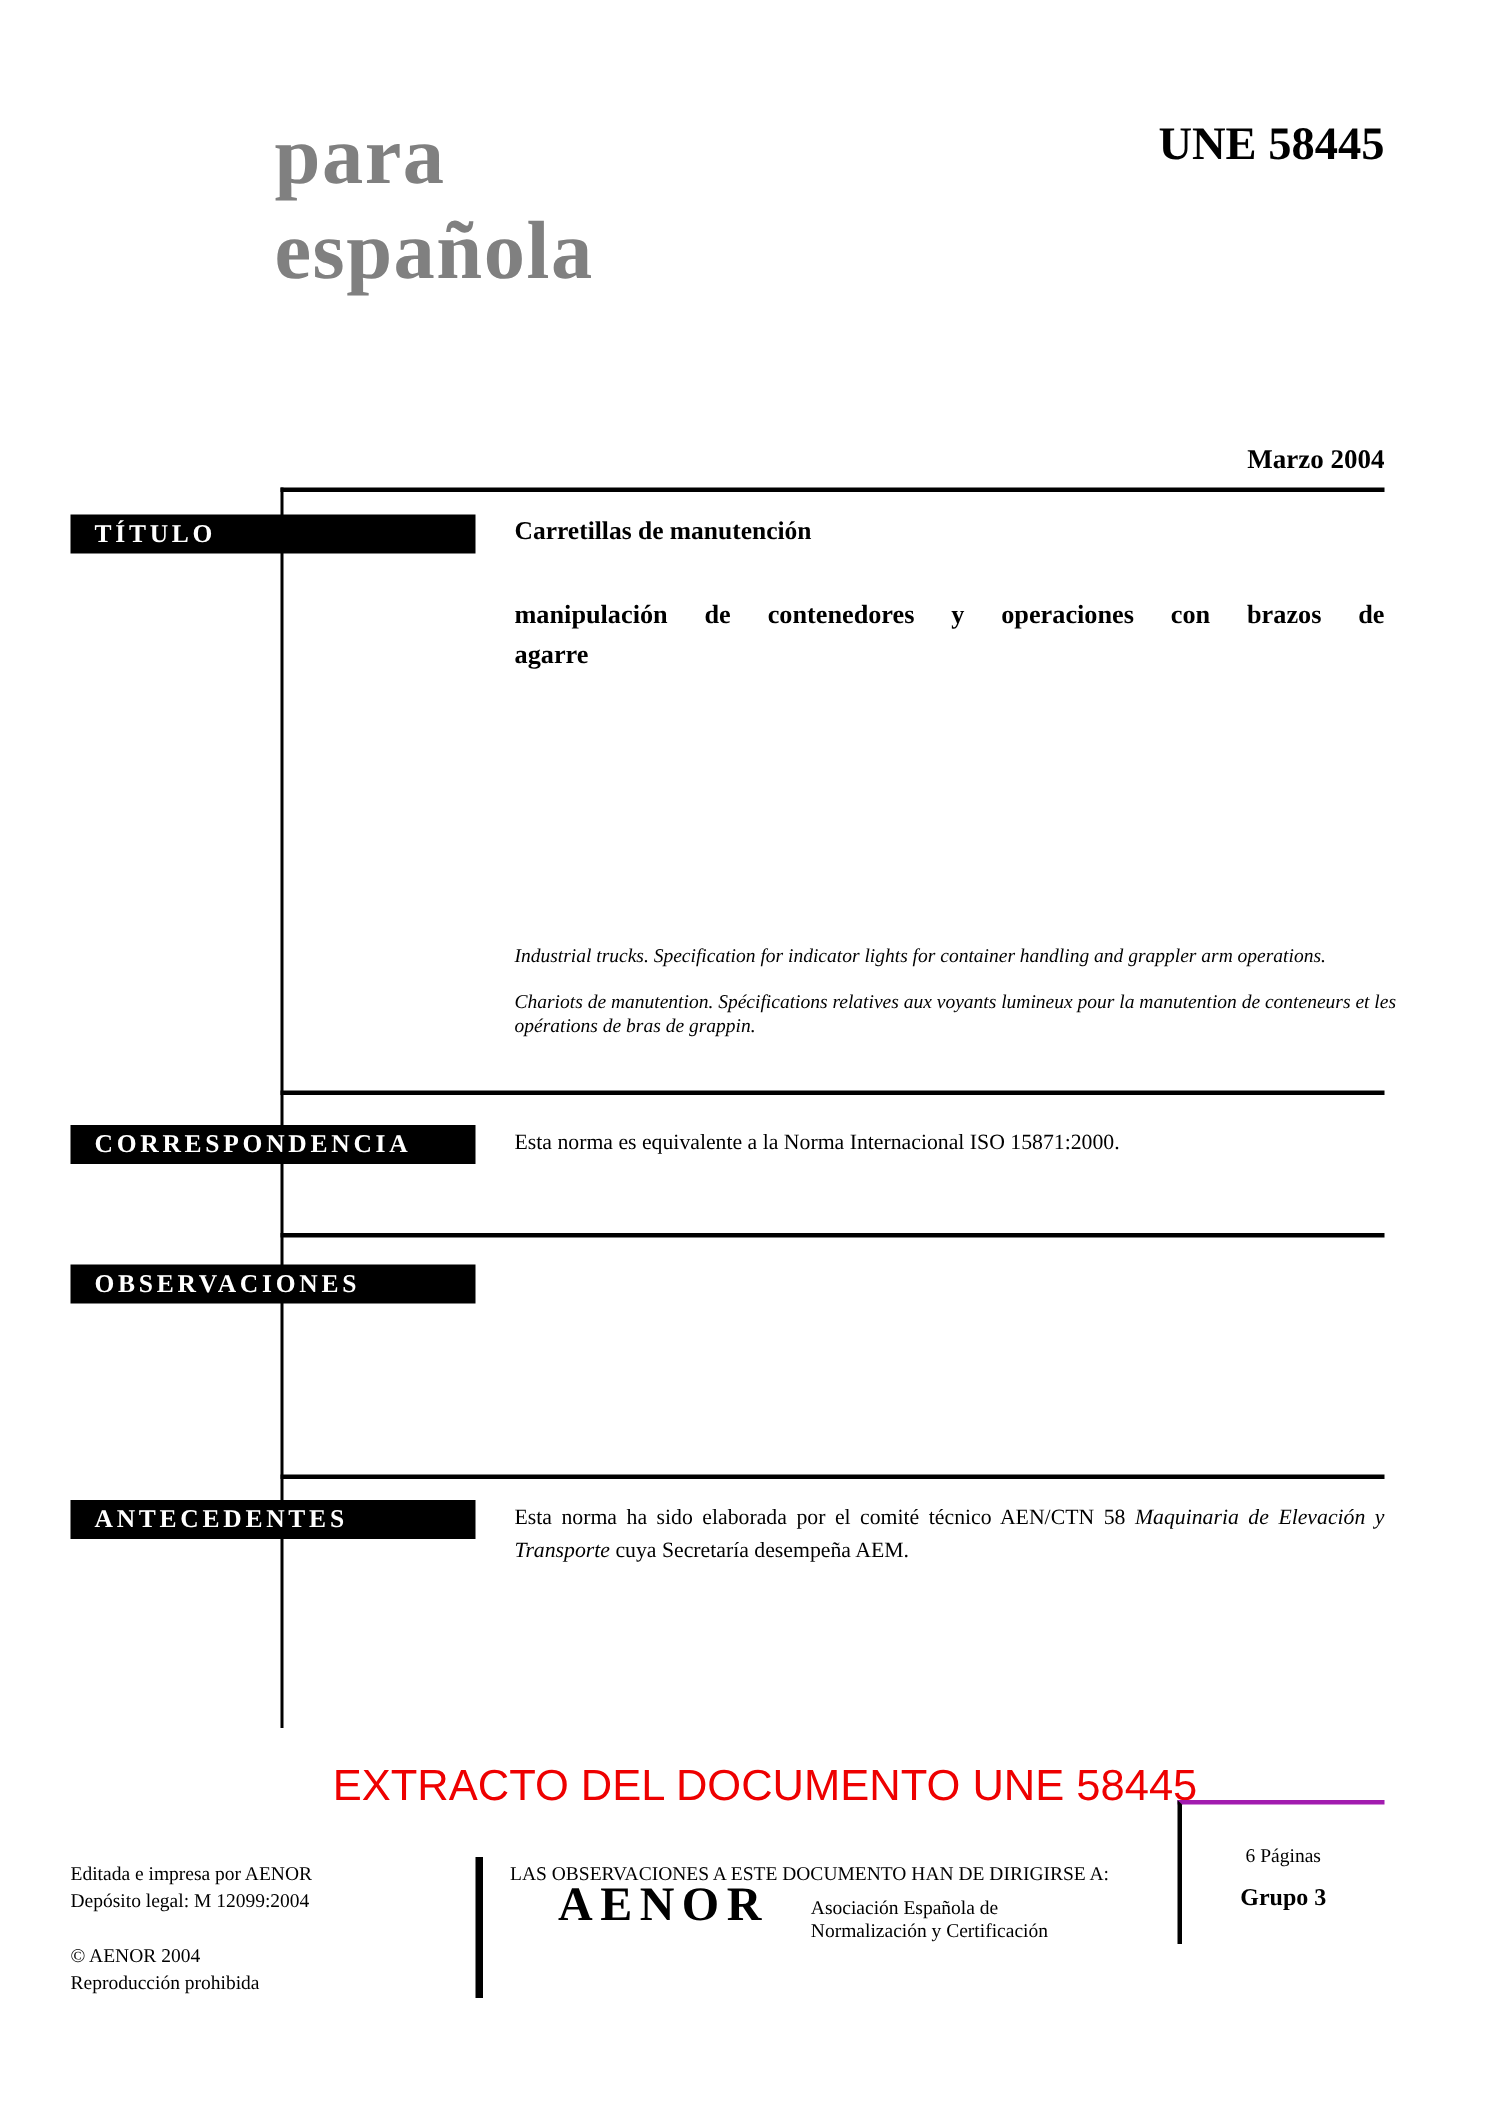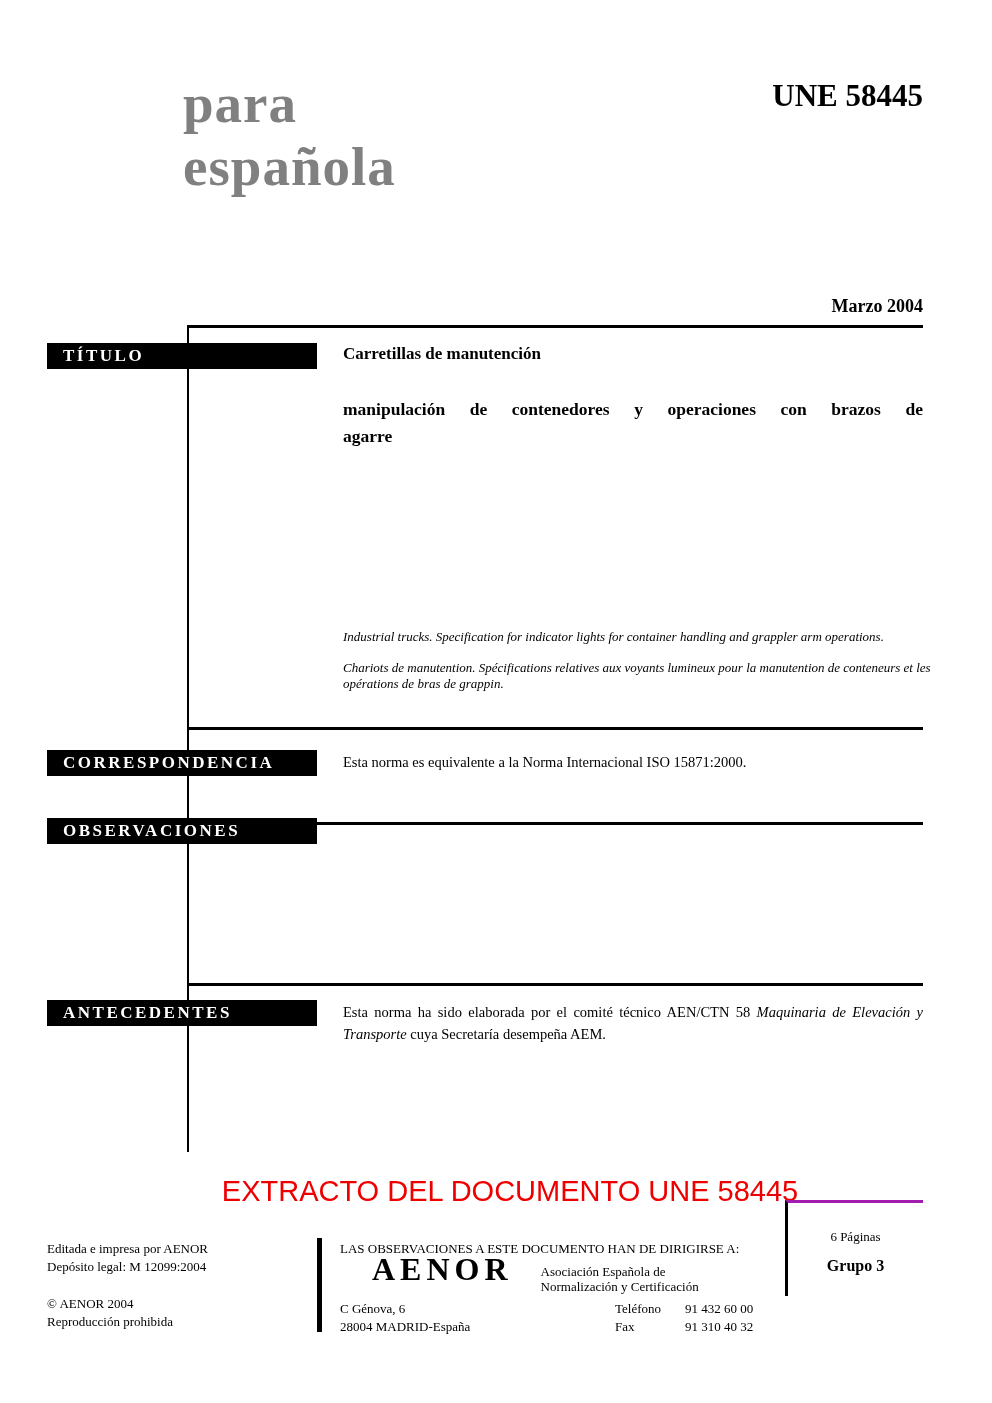--- a/index.html
+++ b/index.html
@@ -96,21 +96,21 @@
   <div class="abs content spec" style="top:396px;">
     <div class="jline">manipulación de contenedores y operaciones con brazos de</div>
     <div class="lastline">agarre</div>
   </div>
   <div class="abs content it-small" style="top:629px;width:600px;">Industrial trucks. Specification for indicator lights for container handling and grappler arm operations.</div>
   <div class="abs content it-small" style="top:660px;width:592px;">Chariots de manutention. Spécifications relatives aux voyants lumineux pour la manutention de conteneurs et les opérations de bras de grappin.</div>
 
   <div class="abs bar" style="top:750px;">CORRESPONDENCIA</div>
   <div class="abs content body-text" style="top:751px;">Esta norma es equivalente a la Norma Internacional ISO 15871:2000.</div>
 
-  <div class="abs bar" style="top:818px;">OBSERVACIONES</div>
+  <div class="abs bar" style="top:843px;">OBSERVACIONES</div>
   <div class="abs content body-text" style="top:844px;"></div>
 
   <div class="abs bar" style="top:1000px;">ANTECEDENTES</div>
   <div class="abs content body-text justified" style="top:1001px;"><span>Esta norma ha sido elaborada por el comité técnico AEN/CTN 58 </span><span style="font-style:italic;">Maquinaria de Elevación y Transporte</span><span> cuya Secretaría desempeña AEM.</span></div>
 
   <div class="abs extract" style="color:#ee0000;">EXTRACTO DEL DOCUMENTO UNE 58445</div>
 
   <div class="abs foot" style="left:47px;top:1240px;">
     <div>Editada e impresa por AENOR</div>
     <div>Depósito legal: M 12099:2004</div>
@@ -123,28 +123,20 @@
 
   <div class="abs foot" style="left:340px;top:1240px;width:430px;">
     <div>LAS OBSERVACIONES A ESTE DOCUMENTO HAN DE DIRIGIRSE A:</div>
     <div style="display:flex;align-items:flex-start;margin-top:2px;">
       <div class="aenor-logo">AENOR</div>
       <div style="margin-left:28px;margin-top:4px;line-height:15px;">
         <div>Asociación Española de</div>
         <div>Normalización y Certificación</div>
       </div>
     </div>
-    <div style="position:relative;margin-top:6px;">
-      <div>C Génova, 6</div>
-      <div>28004 MADRID-España</div>
-      <div class="abs" style="left:275px;top:0;">Teléfono</div>
-      <div class="abs" style="left:345px;top:0;">91 432 60 00</div>
-      <div class="abs" style="left:275px;top:18px;">Fax</div>
-      <div class="abs" style="left:345px;top:18px;">91 310 40 32</div>
-    </div>
   </div>
 
   <div class="abs right-box">
     <div class="pages">6 Páginas</div>
     <div class="group">Grupo 3</div>
   </div>
 
 </div>
 
 </body></html>

